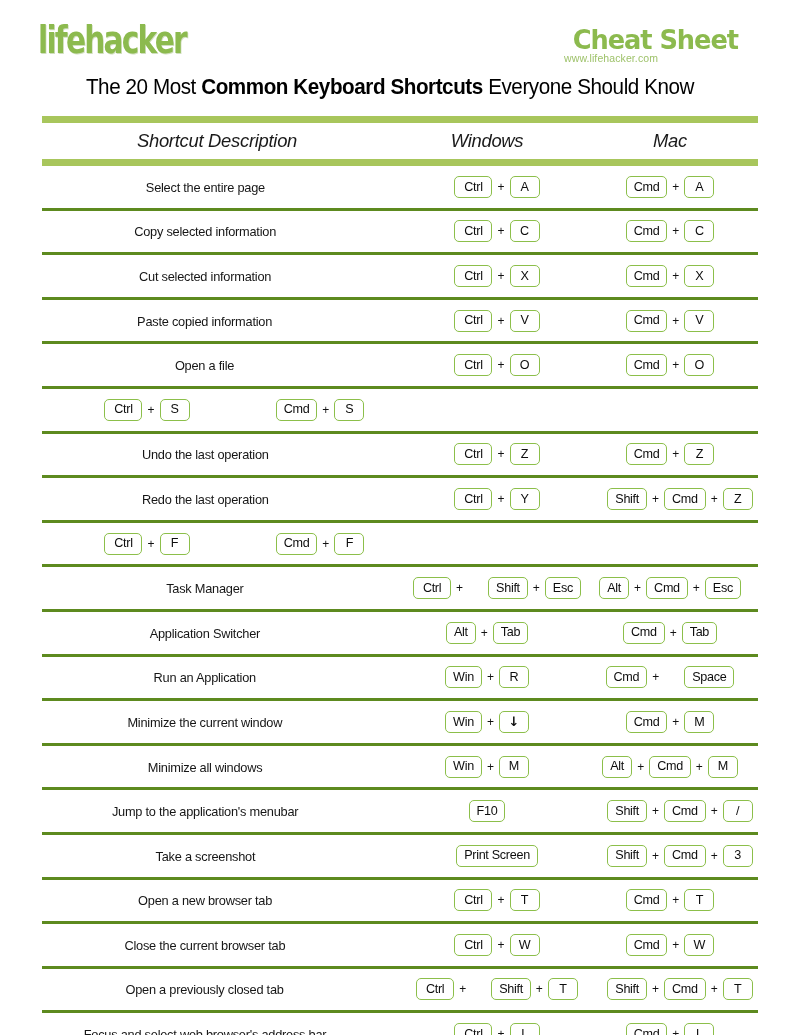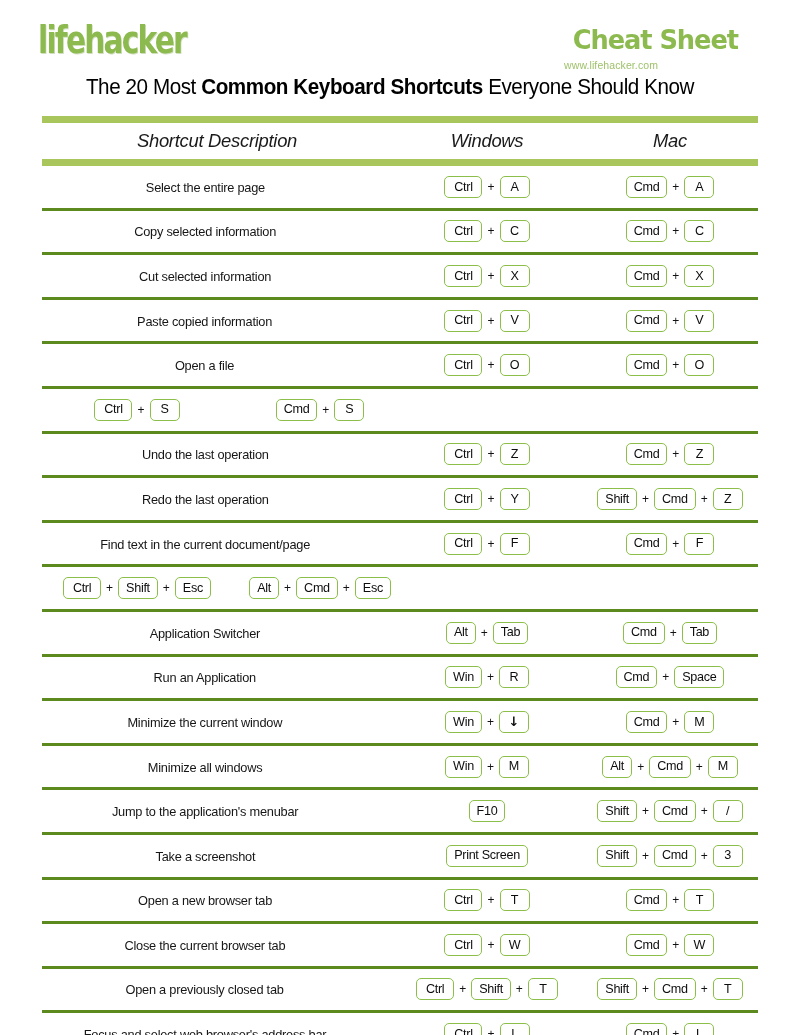--- a/index.html
+++ b/index.html
@@ -53,21 +53,21 @@
     font-size: 27px;
     font-weight: bold;
     letter-spacing: -1.1px;
     color: #8cba4e;
     line-height: 1;
     transform: scaleX(0.95);
     transform-origin: right center;
   }
 
   .cheat-url {
-    margin-top: 7px;
+    margin-top: 0;
     font-family: "Liberation Sans", sans-serif;
     font-size: 10.5px;
     letter-spacing: 0.1px;
     color: #9ec26a;
     line-height: 1;
   }
 
   
   .subtitle {
     text-align: center;
@@ -163,21 +163,21 @@
     border-radius: 5px;
     background: #ffffff;
     font-family: "Liberation Sans", sans-serif;
     font-size: 12.6px;
     color: #0d0d0d;
     letter-spacing: -0.3px;
     line-height: 1;
     white-space: nowrap;
   }
 
-  .key.wide { min-width: 38px; }
+  .key.wide { min-width: 38px; margin-left: 20px; }
 
   .plus {
     font-family: "Liberation Sans", sans-serif;
     font-size: 12px;
     color: #111111;
     padding: 0 1px;
     line-height: 1;
   }
 
   .arrow-glyph {
@@ -356,38 +356,38 @@
               <span class="key wide">Shift</span>
               <span class="plus">+</span>
               <span class="key">Cmd</span>
               <span class="plus">+</span>
               <span class="key">Z</span>
             </div>
           </div>
         </div>
         <div class="rule-thin"></div>
         <div class="row data-row">
-          <div class="col-desc"><span class="desc-text">Find text in the current document/page</span></div>
           <div class="col-win">
             <div class="combo">
               <span class="key wide">Ctrl</span>
               <span class="plus">+</span>
               <span class="key">F</span>
             </div>
           </div>
           <div class="col-mac">
             <div class="combo">
               <span class="key">Cmd</span>
               <span class="plus">+</span>
               <span class="key">F</span>
             </div>
           </div>
         </div>
         <div class="rule-thin"></div>
         <div class="row data-row">
+          <div class="col-desc"><span class="desc-text">Task Manager</span></div>
           <div class="col-win">
             <div class="combo">
               <span class="key wide">Ctrl</span>
               <span class="plus">+</span>
               <span class="key wide">Shift</span>
               <span class="plus">+</span>
               <span class="key">Esc</span>
             </div>
           </div>
           <div class="col-mac">

